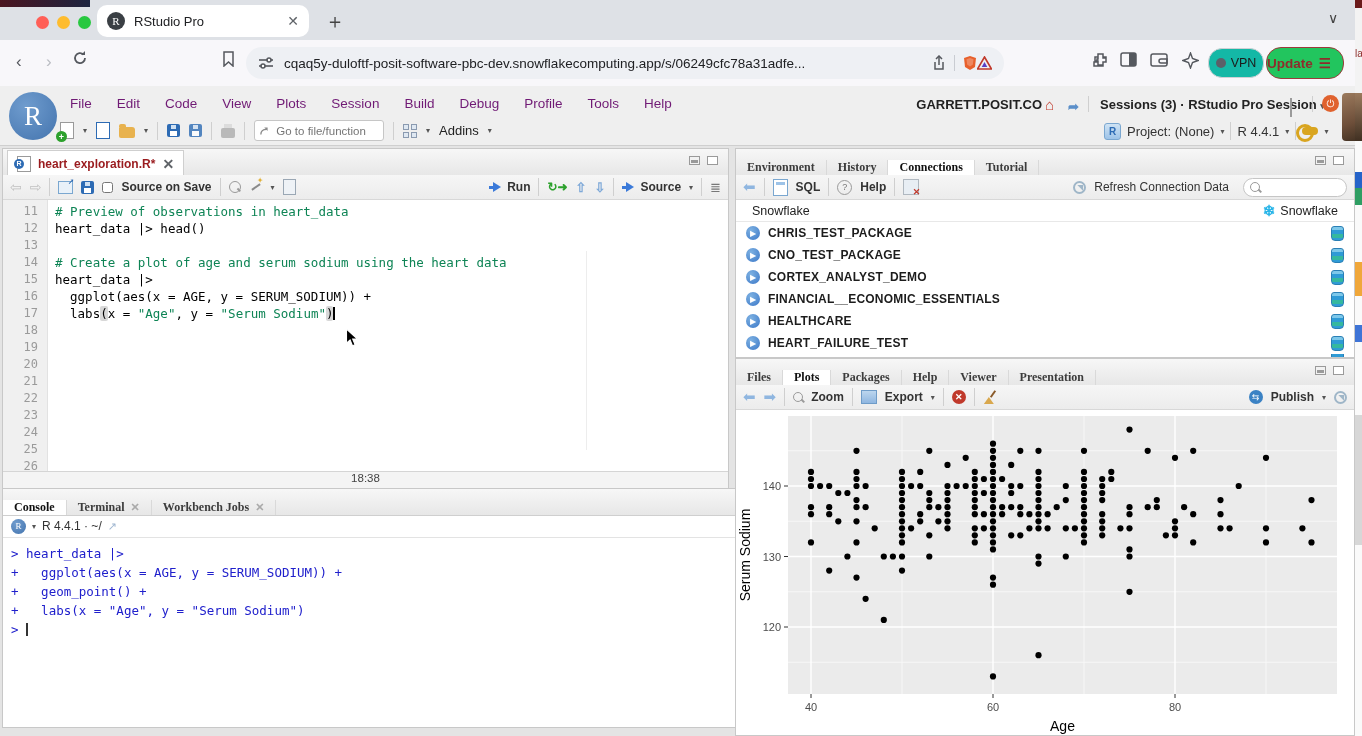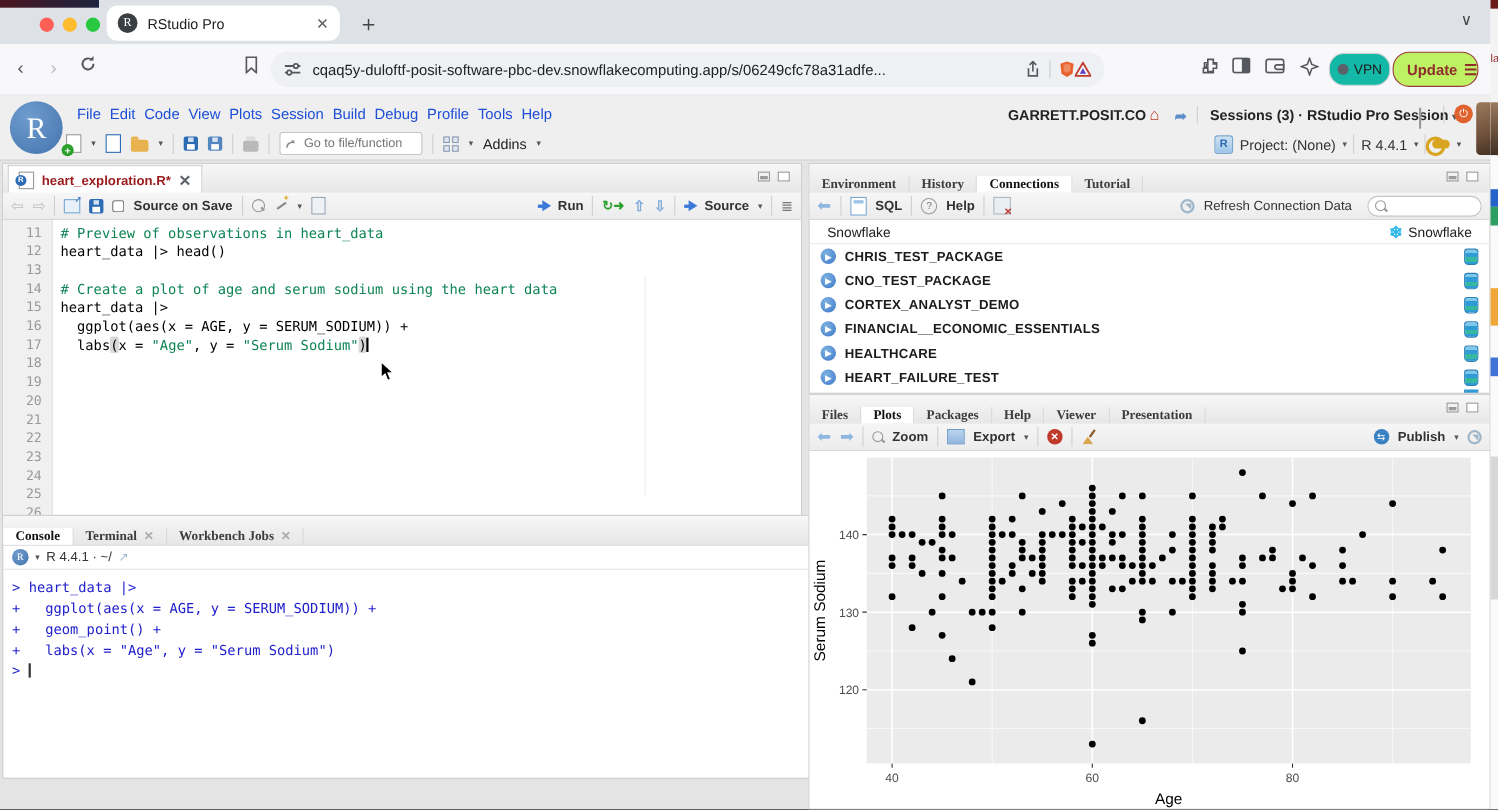--- a/index.html
+++ b/index.html
@@ -28,29 +28,29 @@
   .navic{position:absolute;top:52px;font-size:17px;color:#55585e;}
   #fwd{color:#b9bcc2;}
   #omnibox{left:246px;top:47px;width:758px;height:32px;background:#eef0f4;border-radius:16px;
            display:flex;align-items:center;padding:0 12px;box-sizing:border-box;}
   #omnibox .url{font-size:13.5px;color:#202124;margin-left:10px;flex:1;white-space:nowrap;overflow:hidden;}
   .pillsep{width:1px;height:16px;background:#c9ccd2;margin:0 8px;}
   #vpnpill{left:1208px;top:48px;width:54px;height:28px;border:1px solid #cfd1d5;border-radius:14px;background:#14b8a6;
            display:flex;align-items:center;justify-content:center;gap:5px;font-size:12.5px;color:#1b1b1b;}
   #vpnpill .dot{width:10px;height:10px;border-radius:50%;background:#5b6069;}
   #updatepill{left:1266px;top:47px;width:76px;height:30px;border:1.5px solid #9a3b3b;border-radius:15px;
-           background:#bef264;display:flex;align-items:center;justify-content:flex-end;gap:6px;
+           background:#22c55e;display:flex;align-items:center;justify-content:flex-start;gap:6px;
            font-size:13.5px;color:#8f2c2c;font-weight:600;}
 
   
   #rshead{left:0;top:86px;width:1355px;height:60px;background:#efefef;border-bottom:1px solid #cfcfcf;box-sizing:border-box;}
   #rslogo{left:9px;top:92px;width:48px;height:48px;border-radius:50%;
           background:radial-gradient(circle at 35% 30%,#6f9cce,#4474ae);color:#fff;
           font-family:"Liberation Serif",serif;font-size:27px;display:flex;align-items:center;justify-content:center;}
-  #menus{left:70px;top:96px;display:flex;gap:8px;font-size:13.5px;color:#1d4ed8;justify-content:space-between;}
+  #menus{left:70px;top:96px;display:flex;gap:25px;font-size:13.5px;color:#701a75;justify-content:space-between;}
   #acct{top:97px;right:320px;font-size:13px;color:#222;font-weight:600;left:auto;}
   #sessions{top:97px;left:1100px;font-size:13px;color:#222;font-weight:600;}
   .tinycaret{font-size:9px;color:#555;}
   #power{left:1322px;top:95px;width:17px;height:17px;border-radius:50%;background:#e0622e;color:#fff;
          font-size:10px;display:flex;align-items:center;justify-content:center;}
   #avatar{left:1342px;top:93px;width:20px;height:48px;border-radius:4px 0 0 4px;
           background:linear-gradient(160deg,#9b7a5d,#6e4f3a 60%,#403022);}
   
   #rstools{left:60px;top:120px;display:flex;align-items:center;gap:9px;}
   .ticon{display:inline-flex;align-items:center;justify-content:center;height:18px;}
@@ -98,21 +98,21 @@
   .tok-comment{color:#0e8455;}
   .tok-string{color:#0e8455;}
   .tok-hl{background:#d8d8d8;border-radius:2px;}
   .edcaret{display:inline-block;width:1.5px;height:13px;background:#000;vertical-align:-2px;}
   #marginline{position:absolute;left:628px;top:51px;bottom:21px;width:1px;background:#ededed;}
   #edstatus{position:absolute;left:0;bottom:0;right:0;height:21px;background:#f4f4f4;border-top:1px solid #d5d5d5;
             display:flex;align-items:center;font-size:11.5px;color:#444;padding:0 9px;gap:26px;box-sizing:border-box;flex-direction:column;}
   .updown{font-size:9px;color:#777;}
 
   
-  #console{left:2px;top:468px;width:873px;height:240px;}
+  #console{left:2px;top:488px;width:873px;height:240px;}
   #conhead{position:absolute;left:0;top:26px;right:0;height:23px;border-bottom:1px solid #e3e3e3;
            display:flex;align-items:center;padding:0 8px;gap:6px;font-size:12px;color:#333;box-sizing:border-box;}
   .rball{width:15px;height:15px;border-radius:50%;background:radial-gradient(circle at 35% 30%,#6f9cce,#4474ae);
          color:#fff;font-size:9px;display:flex;align-items:center;justify-content:center;font-family:"Liberation Serif",serif;}
   #conbody{position:absolute;left:0;top:49px;right:0;bottom:0;padding:6px 0 0 8px;font-size:12.5px;color:#2020cc;}
   #conbody .cl{height:19px;line-height:19px;white-space:pre;}
   .concaret{display:inline-block;width:1.5px;height:13px;background:#333;vertical-align:-2px;}
   .greenring{width:13px;height:13px;border:2px solid #6aa84f;border-radius:50%;box-sizing:border-box;}
 
   

